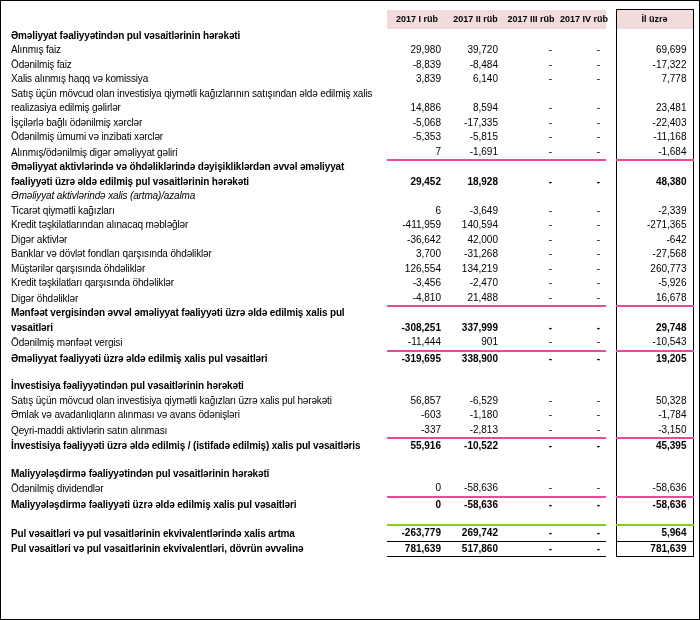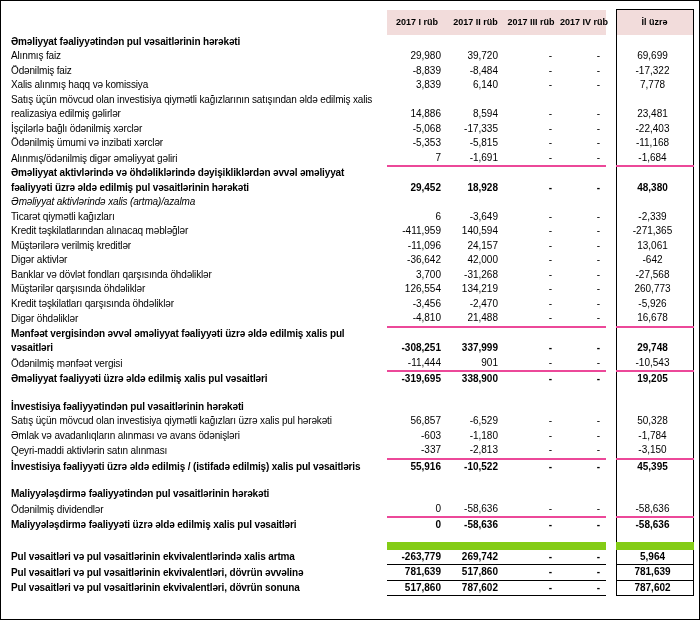--- a/index.html
+++ b/index.html
@@ -17,49 +17,49 @@
     border-collapse: collapse;
     table-layout: fixed;
     font-size: 10px;
     color: #000;
   }
   thead th {
     font-weight: bold;
     font-size: 9px;
     text-align: center;
     vertical-align: middle;
-    height: 25px;
+    height: 19px;
     white-space: nowrap;
     padding: 1px 2px;
   }
   thead th.qh { background: var(--header-bg, #f2dcdb); }
   thead th.il-h {
     background: var(--header-bg, #f2dcdb);
     border: 1px solid #000;
     border-bottom: none;
   }
   thead th.label-h, thead th.sp { background: transparent; }
   tbody td {
     vertical-align: bottom;
     line-height: 14.5px;
     padding: 0 2px;
   }
   td.label { text-align: left; padding-left: 2px; letter-spacing: -0.15px; }
   td.val   { text-align: right; padding-right: 6px; }
   td.il    {
-    text-align: center; padding-right: 6px;
+    text-align: right; padding-right: 6px;
     border-left: 1px solid #000;
     border-right: 1px solid #000;
   }
   td.sp, th.sp { border: none; }
   tr.bold   { font-weight: bold; }
   tr.italic { font-style: italic; }
   tr.blank td { height: 13px; }
   td.lt  { border-top: 2px solid #ec4899; }
-  td.lt2 { border-top: 8px solid #84cc16; margin-top: 41px; }
+  td.lt2 { border-top: 2px solid #84cc16; margin-top: 41px; }
   td.lb  { border-bottom: 1px solid #000; }
 </style>
 </head>
 <body>
 
 <div class="sheet">
   <table>
     <colgroup>
       <col style="width:378px">
       <col style="width:60px">
@@ -184,29 +184,20 @@
         <tr>
           <td class="label">Kredit təşkilatlarından alınacaq məbləğlər</td>
           <td class="val">-411,959</td>
           <td class="val">140,594</td>
           <td class="val">-</td>
           <td class="val">-</td>
           <td class="sp"></td>
           <td class="il">-271,365</td>
         </tr>
         <tr>
-          <td class="label">Müştərilərə verilmiş kreditlər</td>
-          <td class="val">-11,096</td>
-          <td class="val">24,157</td>
-          <td class="val">-</td>
-          <td class="val">-</td>
-          <td class="sp"></td>
-          <td class="il">13,061</td>
-        </tr>
-        <tr>
           <td class="label">Digər aktivlər</td>
           <td class="val">-36,642</td>
           <td class="val">42,000</td>
           <td class="val">-</td>
           <td class="val">-</td>
           <td class="sp"></td>
           <td class="il">-642</td>
         </tr>
         <tr>
           <td class="label">Banklar və dövlət fondları qarşısında öhdəliklər</td>
@@ -381,24 +372,15 @@
         </tr>
         <tr class="bold">
           <td class="label">Pul vəsaitləri və pul vəsaitlərinin ekvivalentləri, dövrün əvvəlinə</td>
           <td class="val lb">781,639</td>
           <td class="val lb">517,860</td>
           <td class="val lb">-</td>
           <td class="val lb">-</td>
           <td class="sp"></td>
           <td class="il lb">781,639</td>
         </tr>
-        <tr class="bold">
-          <td class="label">Pul vəsaitləri və pul vəsaitlərinin ekvivalentləri, dövrün sonuna</td>
-          <td class="val lb">517,860</td>
-          <td class="val lb">787,602</td>
-          <td class="val lb">-</td>
-          <td class="val lb">-</td>
-          <td class="sp"></td>
-          <td class="il lb">787,602</td>
-        </tr>
       </tbody>
   </table>
 </div>
 
 </body></html>

